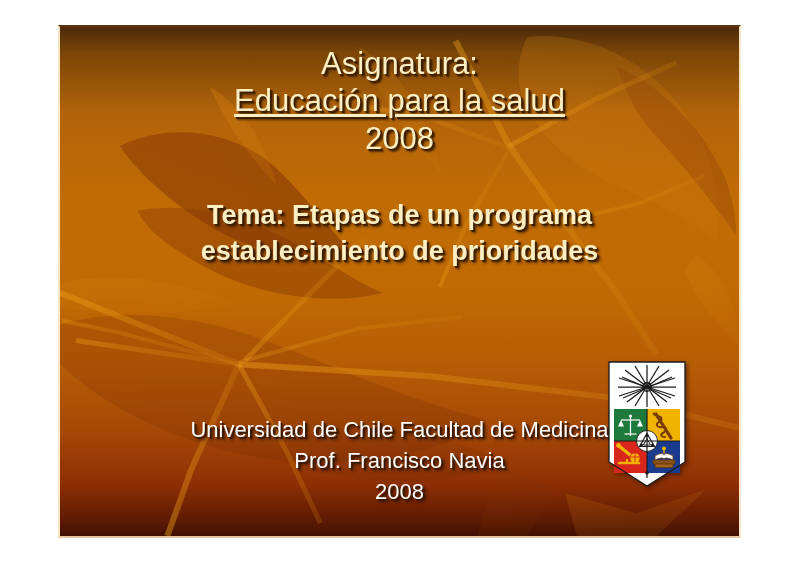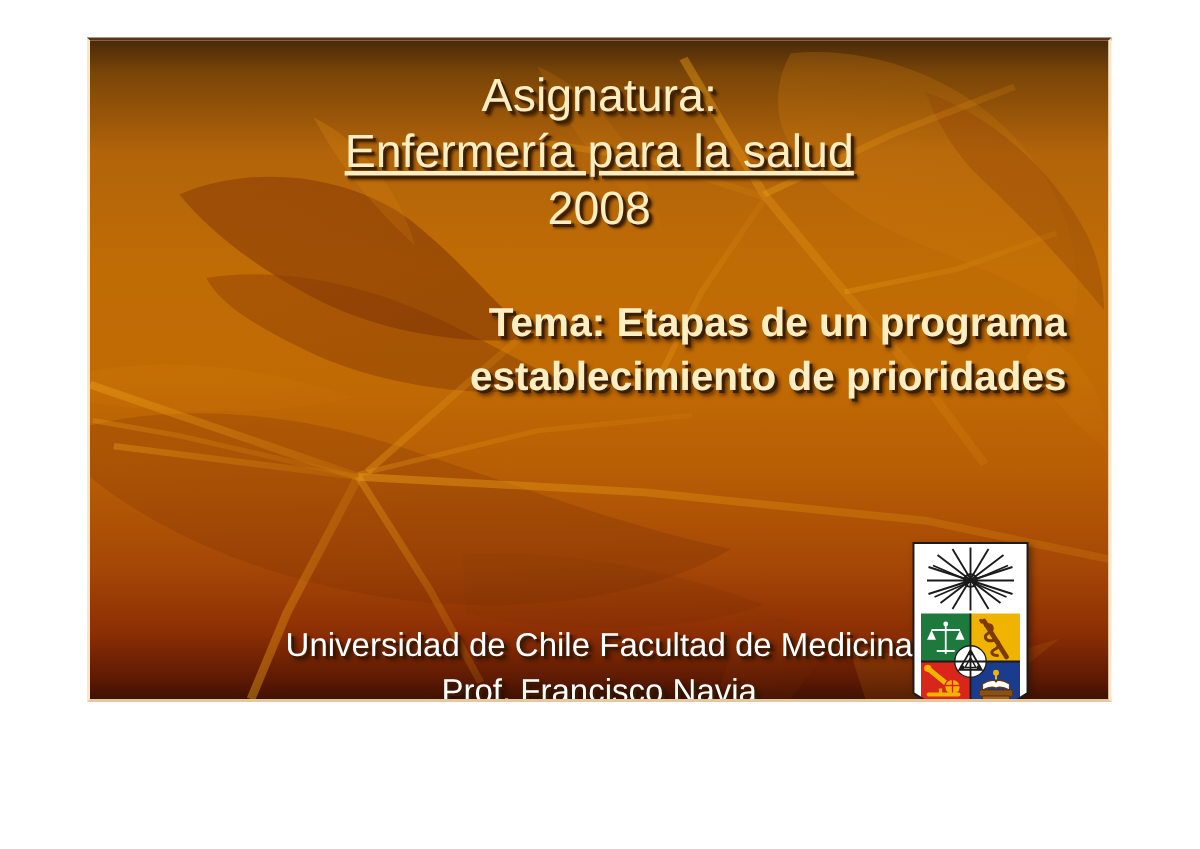--- a/index.html
+++ b/index.html
@@ -7,21 +7,21 @@
     width:800px;height:566px;
     background:#ffffff;
     font-family:"Liberation Sans", sans-serif;
     overflow:hidden;
   }
 
   
   #slide-frame{
     position:absolute;
     left:58px; top:25px;
-    width:683px; height:443px;
+    width:683px; height:513px;
     box-sizing:border-box;
     border-top:2px solid #5d3414;
     border-left:2px solid #fbe6c5;
     border-right:2px solid #fbe6c5;
     border-bottom:2px solid #e6c79f;
     overflow:hidden;
     background:
       linear-gradient(to bottom,
         #4a2a0a 0%,
         #7a4507 5%,
@@ -53,21 +53,21 @@
     left:0; top:170px;
     color:#fbeec2;
     font-size:27px;
     font-weight:bold;
     line-height:1.34;
     text-shadow:2px 2px 0 #3d1f03, 3px 3px 3px rgba(25,10,0,.7);
     padding:0 28px;
     box-sizing:border-box;
     width:100%;
   }
-  #heading-block .ln{display:block;text-align:right;}
+  #heading-block .ln{display:block;}
 
   #credits-block{
     left:0; top:368px;
     color:#ffffff;
     font-size:22px;
     line-height:1.42;
     text-shadow:2px 2px 0 #3a1a02, 3px 3px 3px rgba(20,8,0,.7);
     margin-top:19px;
   }
   #credits-block .ln{display:block;}
@@ -136,21 +136,21 @@
     <path d="M180 340 L372 352 L560 374 L683 404" stroke="url(#lg-vein)" stroke-width="6" fill="none" opacity=".62"></path>
     <path d="M180 338 L300 304 L404 292" stroke="url(#lg-vein)" stroke-width="4" fill="none" opacity=".42"></path>
     <path d="M186 336 L254 266 L306 214" stroke="url(#lg-vein)" stroke-width="5" fill="none" opacity=".5"></path>
 
     <path d="M508 470 L580 490 L650 466 L600 513 L520 513 Z" fill="url(#lg-light)" opacity=".35"></path>
     <path d="M440 440 L500 466 L470 513 L420 513 Z" fill="url(#lg-dark)" opacity=".35"></path>
   </svg>
 
   <div class="tx" id="title-block">
     <span class="ln">Asignatura:</span>
-    <span class="ln ul">Enfermería para la salud</span>
+    <span class="ln ul">Educación para la salud</span>
     <span class="ln">2008</span>
   </div>
 
   <div class="tx" id="heading-block">
     <span class="ln">Tema: Etapas de un programa</span>
     <span class="ln">establecimiento de prioridades</span>
   </div>
 
   <div class="tx" id="credits-block">
     <span class="ln">Universidad de Chile Facultad de Medicina</span>

